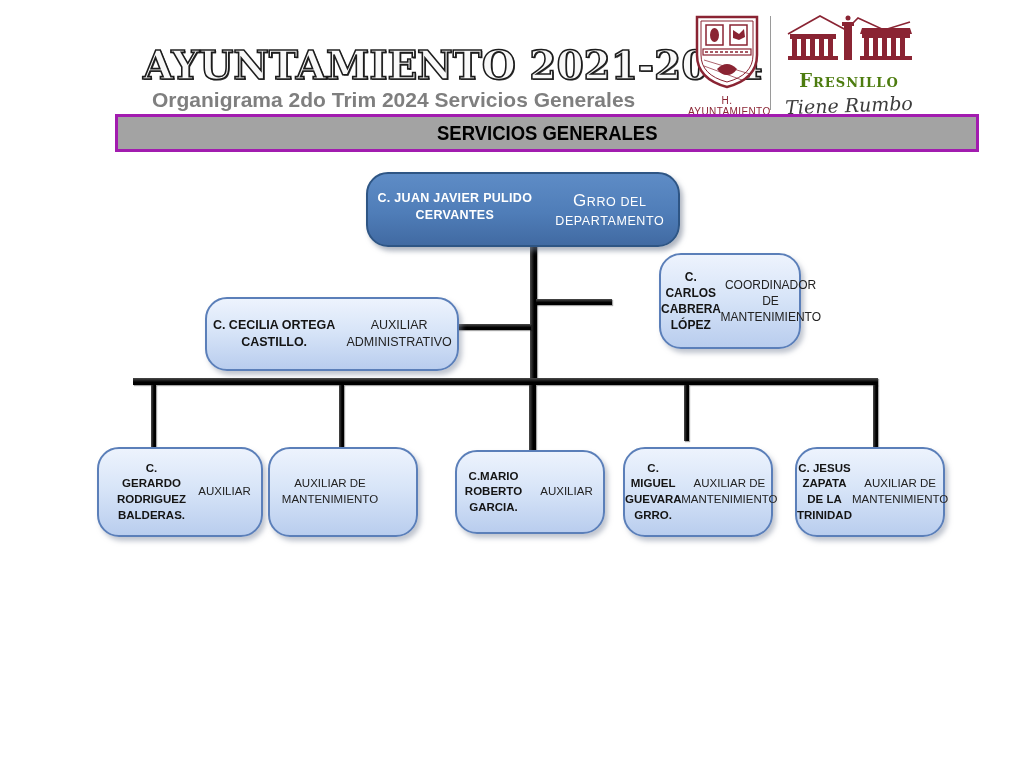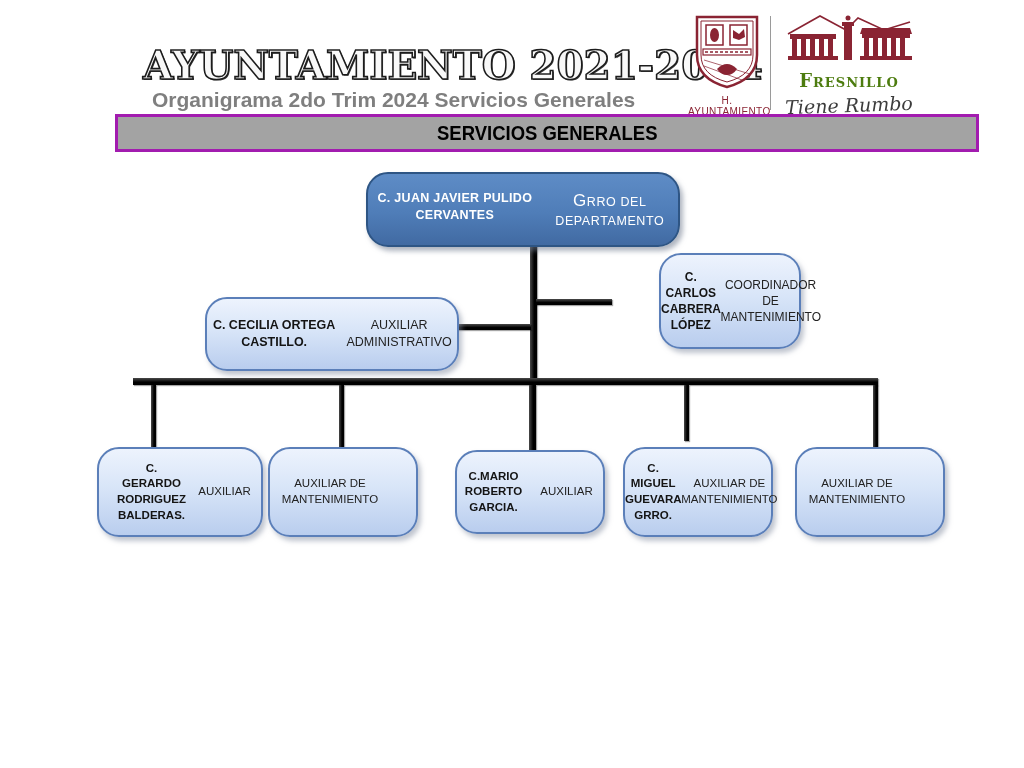--- a/index.html
+++ b/index.html
@@ -185,16 +185,17 @@
   </div>
   <div id="staff-2" class="node node-light node-staff">
     <div class="name">C.MARIO ROBERTO GARCIA.</div>
     <div class="role">AUXILIAR</div>
   </div>
   <div id="staff-3" class="node node-light node-staff">
     <div class="name">C. MIGUEL GUEVARA GRRO.</div>
     <div class="role">AUXILIAR DE MANTENIMIENTO</div>
   </div>
   <div id="staff-4" class="node node-light node-staff">
+    <div class="name">C. JESUS ZAPATA DE LA TRINIDAD</div>
     <div class="role">AUXILIAR DE MANTENIMIENTO</div>
   </div>
 
 </div>
 
 </body></html>

